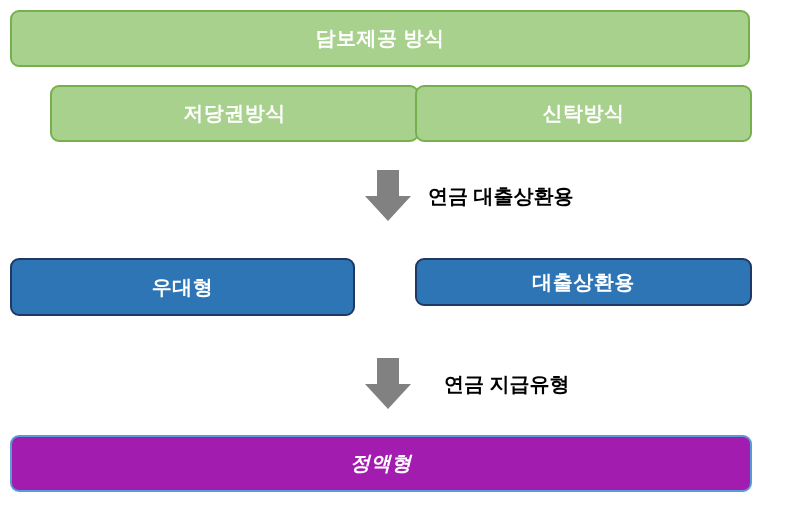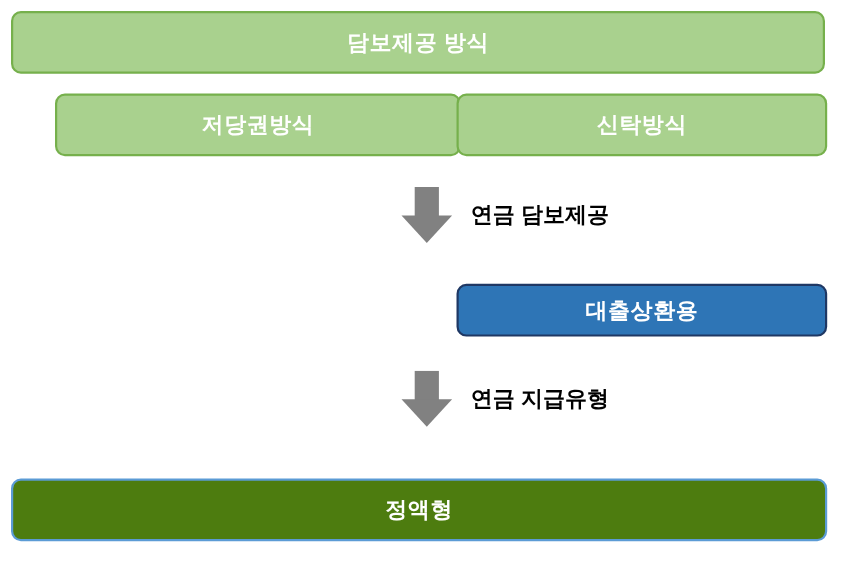--- a/index.html
+++ b/index.html
@@ -29,37 +29,38 @@
   }
   .box-green {
     background: #A9D18E;
     border: 2px solid #76B04C;
   }
   .box-blue {
     background: #2E75B6;
     border: 2.5px solid #1F3864;
   }
   .box-lightblue {
-    background: #4d7c0f;
+    background: #a21caf;
     border: 2px solid #5B9BD5;
+    font-style: italic;
   }
   #title-box   { left: 10px; top: 10px;  width: 740px; height: 57px; }
   #green-left  { left: 10px; top: 85px;  width: 369px; height: 57px; margin-left: 40px; }
   #green-right { left: 415px; top: 85px; width: 337px; height: 57px; text-align: right; }
   #blue-left   { left: 10px; top: 258px; width: 345px; height: 58px; }
   #blue-right  { left: 415px; top: 258px; width: 337px; height: 48px; }
   #bottom-box  { left: 10px; top: 435px; width: 742px; height: 57px; }
 
   .arrow-group {
     position: absolute;
     display: flex;
     align-items: center;
   }
   #arrow-group-1 { left: 364px; top: 170px; }
-  #arrow-group-2 { left: 364px; top: 337px; }
+  #arrow-group-2 { left: 364px; top: 358px; gap: 16px; }
   .arrow-svg { width: 48px; height: 52px; display: block; }
   .arrow-label {
     margin-left: 16px;
     color: #000000;
     font-size: 20px;
     font-weight: bold;
     white-space: nowrap;
     line-height: 52px;
   }
 </style>
@@ -78,23 +79,26 @@
 
   <div id="green-right" class="box box-green">
     <span>신탁방식</span>
   </div>
 
   <div id="arrow-group-1" class="arrow-group">
     <svg class="arrow-svg" viewBox="0 0 48 52">
       <rect x="13" y="0" width="22" height="27" fill="#818181"></rect>
       <polygon points="1,26 47,26 24,51" fill="#818181"></polygon>
     </svg>
-    <span class="arrow-label">연금 담보제공</span>
+    <span class="arrow-label">연금 대출상환용</span>
   </div>
 
+  <div id="blue-left" class="box box-blue">
+    <span>우대형</span>
+  </div>
 
   <div id="blue-right" class="box box-blue">
     <span>대출상환용</span>
   </div>
 
   <div id="arrow-group-2" class="arrow-group">
     <svg class="arrow-svg" viewBox="0 0 48 52">
       <rect x="13" y="0" width="22" height="27" fill="#818181"></rect>
       <polygon points="1,26 47,26 24,51" fill="#818181"></polygon>
     </svg>

